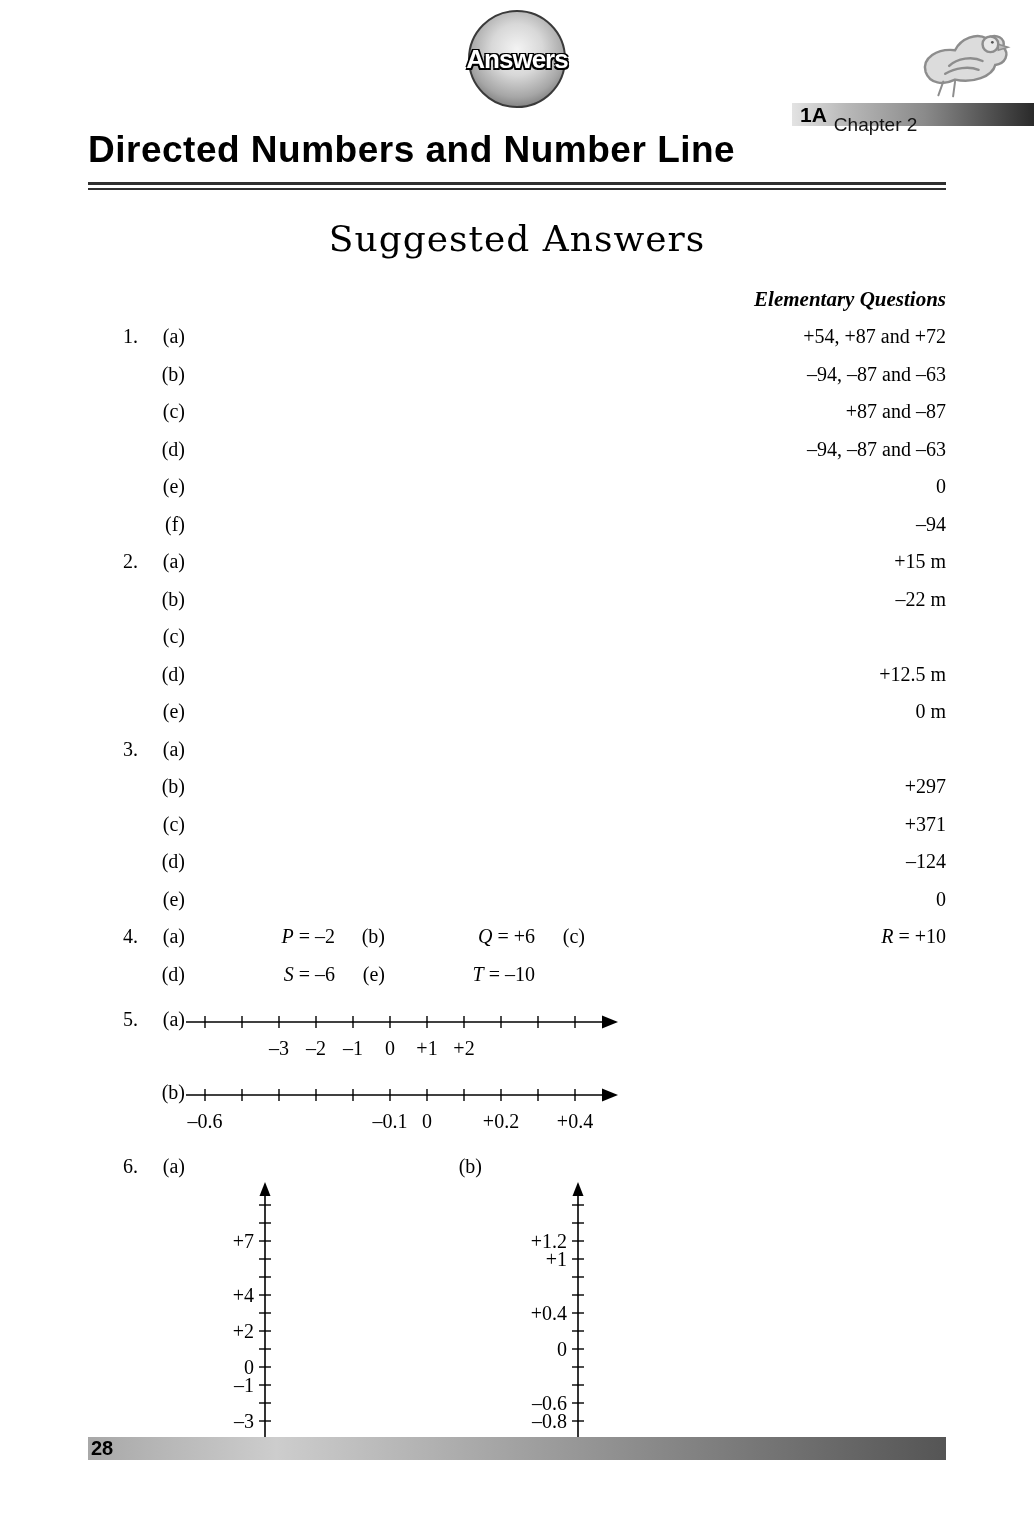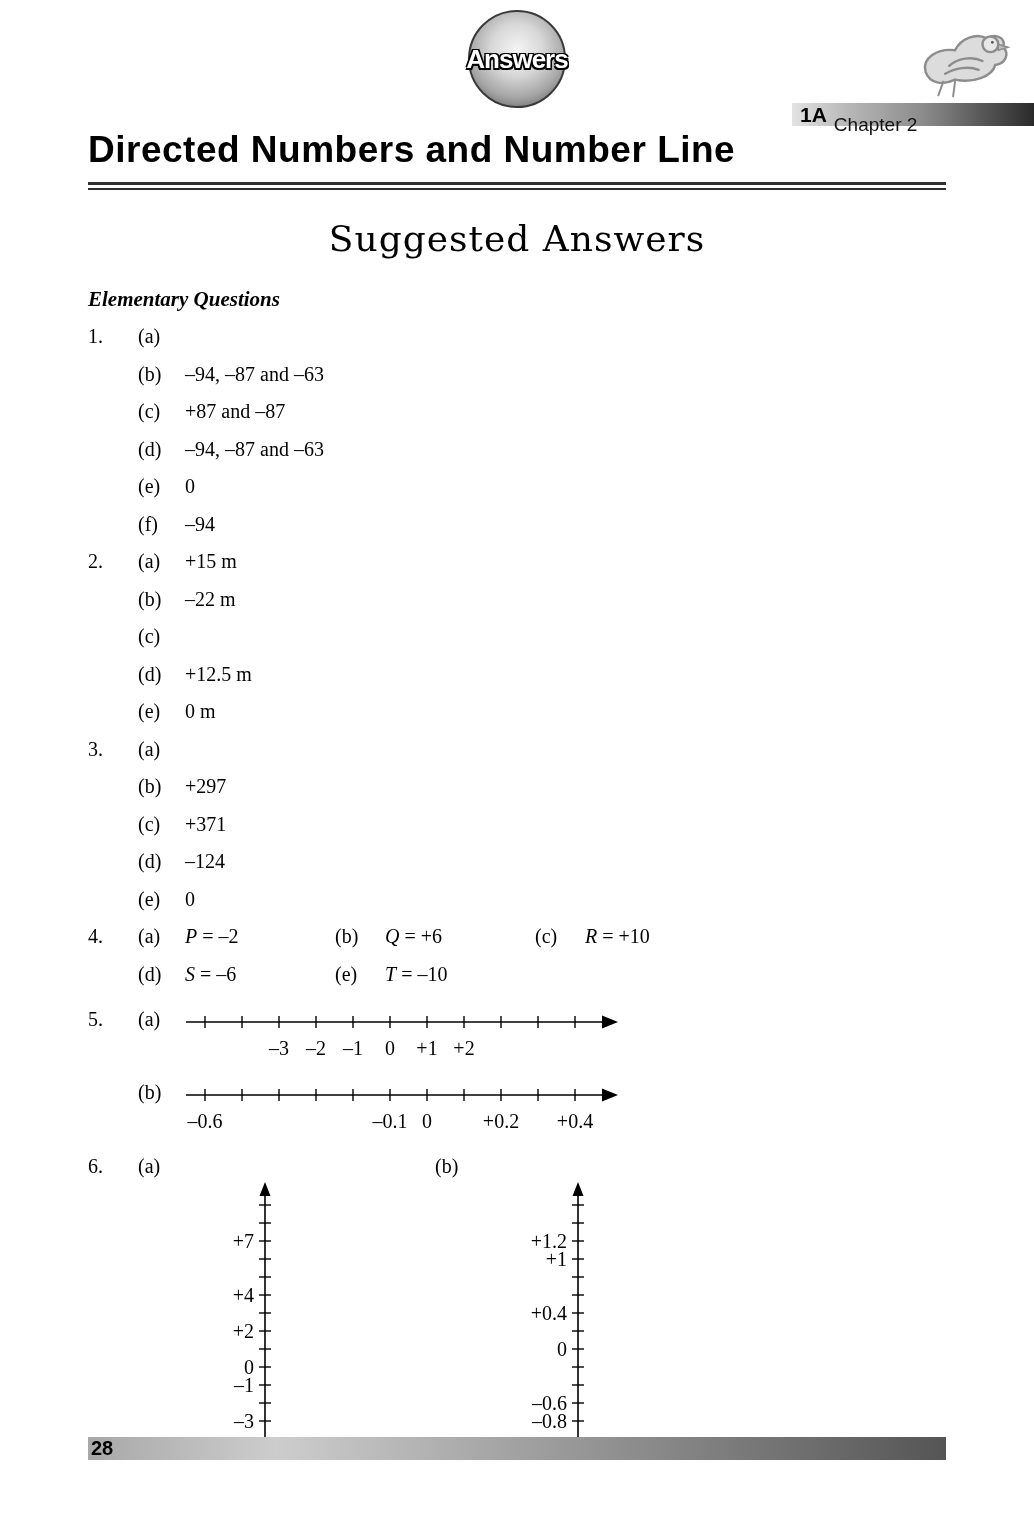--- a/index.html
+++ b/index.html
@@ -44,21 +44,21 @@
   .rules .r1 { height: 3px; background: #2f2f2f; }
   .rules .rg { height: 3px; }
   .rules .r2 { height: 2px; background: #2f2f2f; }
   .subtitle {
     margin-top: 24px; text-align: center;
     font-family: "DejaVu Serif", serif; font-size: 36px; line-height: 50px;
     font-weight: 500; letter-spacing: 1px;
   }
 
   
-  .content { padding: 0 88px; }
+  .content { padding: 0 88px; text-align: right; }
   .section-heading { margin-top: 22px; font-size: 21px; line-height: 26px; font-weight: 700; font-style: italic; }
   .qlist { margin-top: 12px; }
   .qrow { display: flex; align-items: flex-start; height: 37.5px; font-size: 20px; line-height: 24px; }
   .qnum   { width: 50px; flex: 0 0 auto; }
   .plabel { width: 47px; flex: 0 0 auto; }
   .ptext  { flex: 1; }
   .w150 { width: 150px; flex: 0 0 auto; }
   .w50  { width: 50px;  flex: 0 0 auto; }
   .var  { font-style: italic; }
 
@@ -117,20 +117,21 @@
   </div>
   <h2 class="subtitle">Suggested Answers</h2>
 
   <div class="content">
     <div class="section-heading">Elementary Questions</div>
 
     <div class="qlist">
         <div class="qrow">
           <span class="qnum">1.</span>
           <span class="plabel">(a)</span>
+          <span class="ptext">+54, +87 and +72</span>
         </div>
         <div class="qrow">
           <span class="qnum"></span>
           <span class="plabel">(b)</span>
           <span class="ptext">–94, –87 and –63</span>
         </div>
         <div class="qrow">
           <span class="qnum"></span>
           <span class="plabel">(c)</span>
           <span class="ptext">+87 and –87</span>

